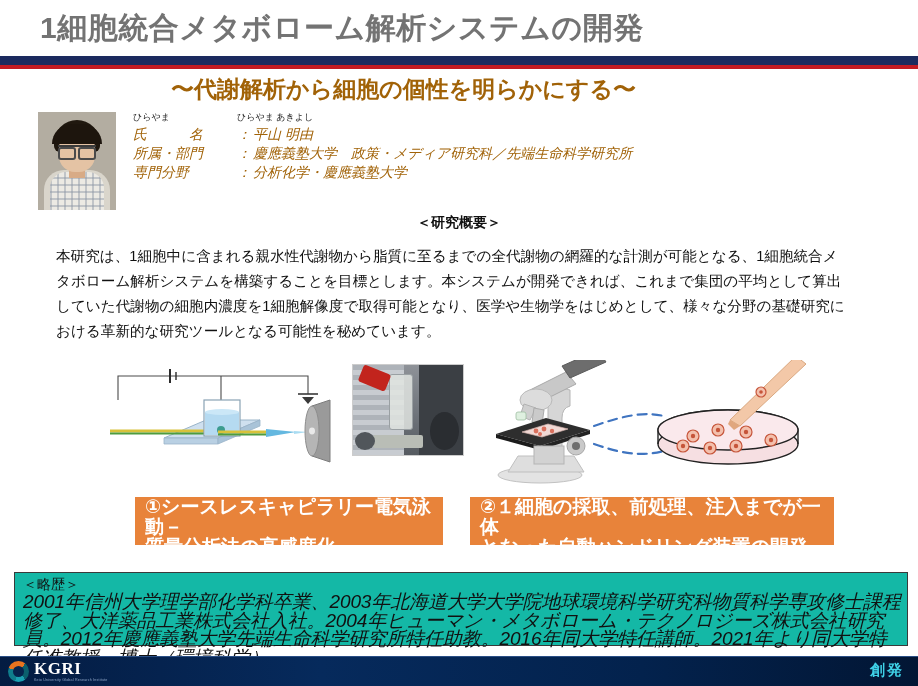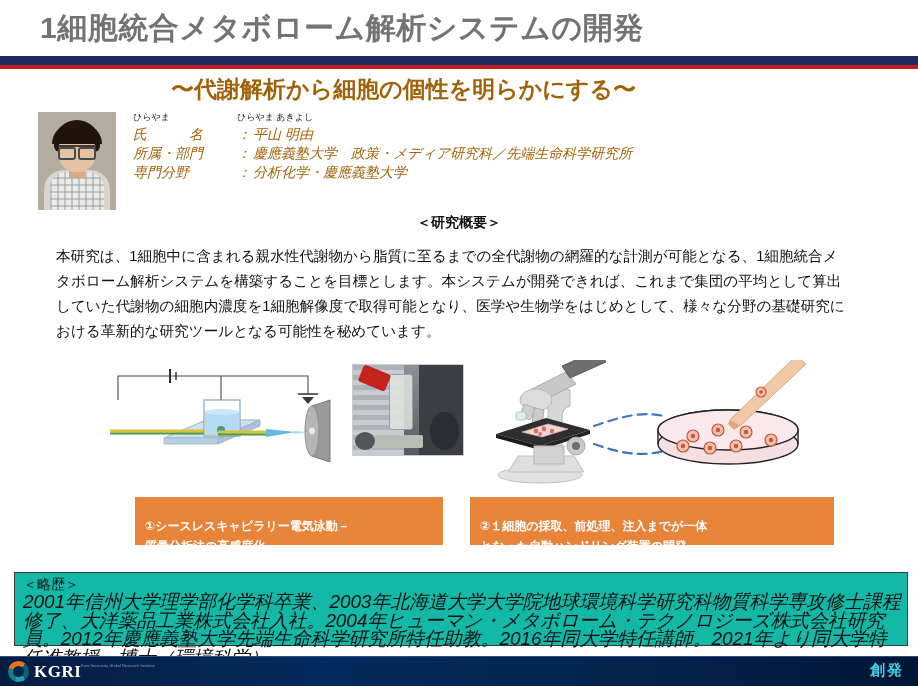--- a/index.html
+++ b/index.html
@@ -83,22 +83,22 @@
   .ph2 .dark{position:absolute;right:0;top:0;width:40%;height:100%;background:#3b3f44;}
   .ph2 .dark2{position:absolute;right:4%;bottom:6%;width:26%;height:42%;background:#2a2d31;border-radius:50%;}
   .ph2 .clip{position:absolute;left:6%;top:4%;width:26%;height:20%;background:#c2241d;border-radius:3px;transform:rotate(22deg);}
   .ph2 .vial{position:absolute;left:33%;top:10%;width:20%;height:60%;background:rgba(225,228,225,.85);border:1px solid #9aa0a3;border-radius:3px;}
   .ph2 .base{position:absolute;left:18%;bottom:8%;width:46%;height:14%;background:#b9bdb6;border-radius:2px;}
   .ph2 .knob{position:absolute;left:2%;bottom:6%;width:18%;height:20%;background:#51565b;border-radius:50%;}
 
   
   .cap{
     position:absolute;background:#E8833A;color:#fff;
-    font-size:12px;font-weight:bold;line-height:20px;
-    padding:19px 10px 9px 10px;box-sizing:border-box;
+    font-size:19px;font-weight:bold;line-height:20px;
+    padding:0 10px 9px 10px;box-sizing:border-box;
   }
   .cap1{left:135px;top:497px;width:308px;height:48px;}
   .cap2{left:470px;top:497px;width:364px;height:48px;}
 
   
   .biobox{
     position:absolute;left:14px;top:572px;width:894px;height:74px;
     border:1.4px solid #3a3a3a;box-sizing:border-box;padding:3px 6px 0 8px;
     background:#14b8a6;
   }
@@ -109,21 +109,21 @@
   .footer{
     position:absolute;left:0;top:656px;width:918px;height:30px;
     background:linear-gradient(90deg,#041c42 0%,#062a5c 35%,#03224d 70%,#021634 100%);
   }
   .footer .topline{position:absolute;left:0;top:0;width:918px;height:1px;background:#2a4f86;}
   .logo{position:absolute;left:8px;top:3px;height:24px;display:flex;align-items:center;gap:5px;}
   .logo-mark{position:relative;width:21px;height:21px;border-radius:50%;
     background:conic-gradient(from 200deg,#0f7d8c 0deg 90deg,#e8731f 90deg 200deg,#0b5f6d 200deg 300deg,#1ba0b2 300deg 360deg);}
   .logo-mark:after{content:"";position:absolute;left:5px;top:5px;width:11px;height:11px;border-radius:50%;background:#06234d;}
   .logo-mark:before{content:"";position:absolute;left:7.5px;top:7.5px;width:6px;height:6px;border-radius:50%;background:#e8731f;}
-  .logo-txt{display:flex;flex-direction:row;line-height:1;}
+  .logo-txt{display:flex;flex-direction:column;line-height:1;}
   .logo-kgri{font-family:"Liberation Serif","DejaVu Serif",serif;font-size:17px;font-weight:bold;color:#fff;letter-spacing:0.5px;}
   .logo-sub{font-size:3.6px;color:#8fa6c8;letter-spacing:0.2px;margin-top:2px;}
   .footer-right{position:absolute;right:14px;top:5px;font-size:15px;font-weight:bold;color:#3fd2e8;letter-spacing:2px;}
 </style>
 </head>
 <body>
 
 <div id="slide">
 
   <div class="title">1細胞統合メタボローム解析システムの開発</div>

